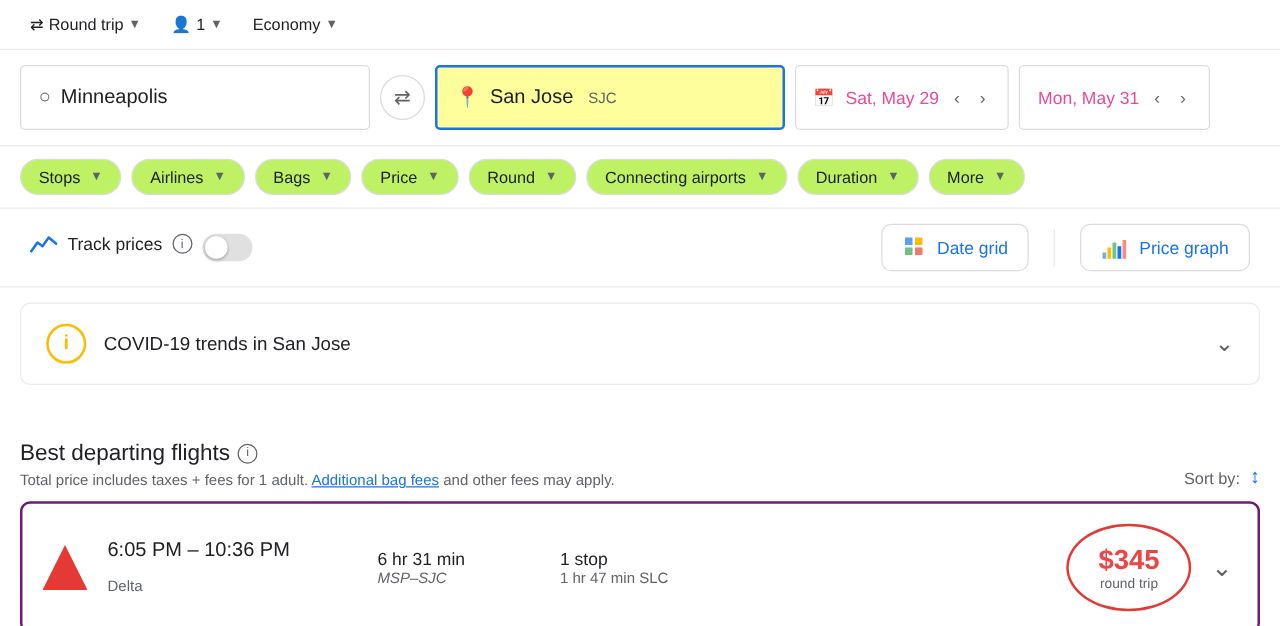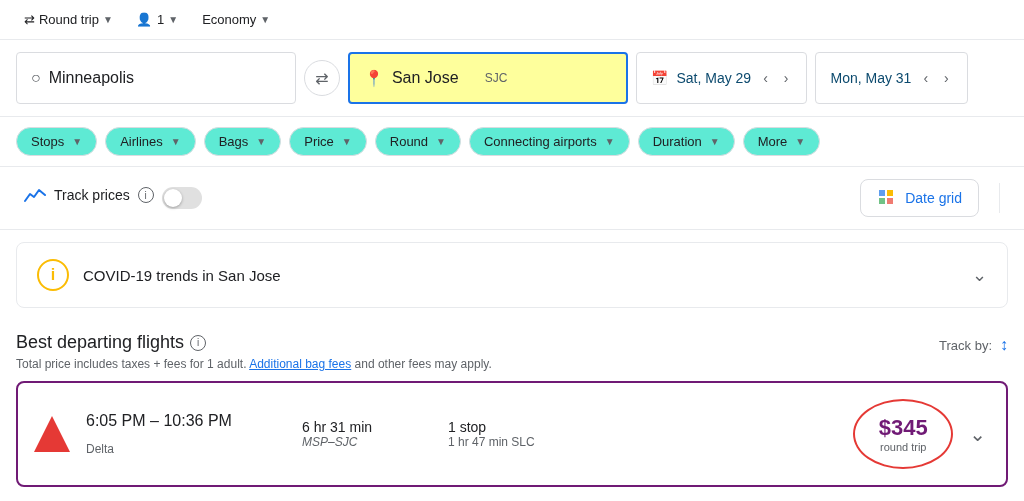--- a/index.html
+++ b/index.html
@@ -10,28 +10,28 @@
     .top-bar-btn { display: flex; align-items: center; gap: 4px; background: none; border: none; cursor: pointer; font-size: 13px; color: #202124; padding: 4px 8px; border-radius: 4px; }
     .chevron-down { font-size: 10px; color: #5f6368; }
 
     
     .search-bar { display: flex; align-items: center; padding: 12px 16px; gap: 8px; border-bottom: 1px solid #e8eaed; }
     .origin-field { display: flex; align-items: center; gap: 8px; border: 1px solid #dadce0; border-radius: 4px; padding: 10px 14px; width: 280px; height: 52px; background: #fff; }
     .swap-btn { display: flex; align-items: center; justify-content: center; width: 36px; height: 36px; border-radius: 50%; border: 1px solid #dadce0; background: #fff; cursor: pointer; color: #5f6368; font-size: 16px; flex-shrink: 0; }
     .dest-field { display: flex; align-items: center; gap: 8px; border: 2px solid #1a73e8; border-radius: 4px; padding: 10px 14px; width: 280px; height: 52px; background: #feff9c; }
     .field-icon { color: #5f6368; font-size: 16px; }
     .field-text { font-size: 16px; color: #202124; }
-    .field-code { font-size: 12px; color: #5f6368; margin-left: 18px; }
+    .field-code { font-size: 12px; color: #5f6368; margin-left: 4px; }
     .date-field { display: flex; align-items: center; gap: 8px; border: 1px solid #dadce0; border-radius: 4px; padding: 10px 14px; height: 52px; background: #fff; }
     .date-nav { background: none; border: none; cursor: pointer; color: #5f6368; font-size: 14px; padding: 2px 4px; }
-    .date-text { font-size: 14px; color: #0c4a6e; }
+    .date-text { font-size: 14px; color: #ec4899; }
 
     
     .filter-bar { display: flex; align-items: center; padding: 10px 16px; gap: 8px; border-bottom: 1px solid #e8eaed; flex-wrap: wrap; }
-    .filter-btn { display: flex; align-items: center; gap: 4px; border: 1px solid #dadce0; border-radius: 20px; padding: 6px 14px; background: #5eead4; cursor: pointer; font-size: 13px; color: #202124; white-space: nowrap; }
+    .filter-btn { display: flex; align-items: center; gap: 4px; border: 1px solid #dadce0; border-radius: 20px; padding: 6px 14px; background: #bef264; cursor: pointer; font-size: 13px; color: #202124; white-space: nowrap; }
 
     
     .track-bar { display: flex; align-items: center; justify-content: space-between; padding: 12px 24px; border-bottom: 1px solid #e8eaed; }
     .track-left { display: flex; align-items: flex-start; gap: 8px; }
     .track-label { font-size: 14px; color: #202124; display: flex; align-items: center; gap: 4px; }
     .info-icon { display: inline-flex; align-items: center; justify-content: center; width: 16px; height: 16px; border-radius: 50%; border: 1px solid #5f6368; color: #5f6368; font-size: 10px; cursor: pointer; }
     .toggle { width: 40px; height: 22px; background: #e0e0e0; border-radius: 11px; cursor: pointer; position: relative; }
     .toggle-knob { position: absolute; top: 2px; left: 2px; width: 18px; height: 18px; background: #fff; border-radius: 50%; box-shadow: 0 1px 3px rgba(0,0,0,0.3); }
     .track-right { display: flex; align-items: center; gap: 20px; }
     .view-btn { display: flex; align-items: center; gap: 8px; padding: 8px 16px; border-radius: 8px; border: 1px solid #dadce0; background: #fff; cursor: pointer; font-size: 14px; color: #1a73e8; font-weight: 500; }
@@ -63,21 +63,21 @@
     .flight-duration { flex: 0 0 130px; }
     .duration-time { font-size: 14px; color: #202124; }
     .route { font-size: 12px; color: #5f6368; font-style: italic; }
     .flight-stops { flex: 0 0 140px; }
     .stops-text { font-size: 14px; color: #202124; }
     .stop-detail { font-size: 12px; color: #5f6368; }
     .flight-price-area { margin-left: auto; display: flex; align-items: center; gap: 12px; }
     .price-circle { position: relative; width: 100px; height: 70px; }
     .price-circle-border { position: absolute; inset: 0; border: 2.5px solid #e53935; border-radius: 50%; }
     .price-content { position: absolute; inset: 0; display: flex; flex-direction: column; align-items: center; justify-content: center; }
-    .price-amount { font-size: 22px; font-weight: 600; color: #701a75; }
+    .price-amount { font-size: 22px; font-weight: 600; color: #ef4444; }
     .price-label { font-size: 11px; color: #5f6368; }
     .expand-row-btn { background: none; border: none; cursor: pointer; color: #5f6368; font-size: 20px; padding: 4px; }
   </style>
 </head>
 <body>
 
 <div class="top-bar">
   <button class="top-bar-btn">
     <span>⇄</span>
     <span>Round trip</span>
@@ -170,48 +170,58 @@
     <button class="view-btn">
       <svg width="20" height="20" viewBox="0 0 20 20">
         <rect x="2" y="2" width="6" height="6" fill="#1a73e8" opacity="0.7"></rect>
         <rect x="10" y="2" width="6" height="6" fill="#fbbc04"></rect>
         <rect x="2" y="10" width="6" height="6" fill="#34a853" opacity="0.7"></rect>
         <rect x="10" y="10" width="6" height="6" fill="#ea4335" opacity="0.7"></rect>
       </svg>
       <span>Date grid</span>
     </button>
     <div class="separator-v"></div>
+    <button class="view-btn">
+      <svg width="22" height="20" viewBox="0 0 22 20">
+        <rect x="1" y="14" width="3" height="5" fill="#1a73e8" opacity="0.6"></rect>
+        <rect x="5" y="10" width="3" height="9" fill="#fbbc04"></rect>
+        <rect x="9" y="6" width="3" height="13" fill="#34a853" opacity="0.7"></rect>
+        <rect x="13" y="9" width="3" height="10" fill="#1a73e8"></rect>
+        <rect x="17" y="4" width="3" height="15" fill="#ea4335" opacity="0.6"></rect>
+      </svg>
+      <span>Price graph</span>
+    </button>
   </div>
 </div>
 
 <div class="covid-banner">
   <div class="covid-left">
     <div class="covid-icon">
       <span>i</span>
     </div>
     <span class="covid-text">COVID-19 trends in San Jose</span>
   </div>
   <span class="expand-icon">⌄</span>
 </div>
 
 <div class="results-section">
-  <div style="display:flex; align-items:flex-start; justify-content:space-between;">
+  <div style="display:flex; align-items:flex-end; justify-content:space-between;margin-top:20px;">
     <div>
       <div class="results-title">
         <span>Best departing flights</span>
         <span class="info-icon">i</span>
       </div>
       <div class="results-subtitle">
         <span>Total price includes taxes + fees for 1 adult.</span>
         <a>Additional bag fees</a>
         <span>and other fees may apply.</span>
       </div>
     </div>
     <div class="sort-row">
-      <span class="sort-label">Track by:</span>
+      <span class="sort-label">Sort by:</span>
       <span class="sort-icon">↕</span>
     </div>
   </div>
 
   <div class="flight-row">
     <div class="airline-logo">
       <div class="airline-logo-delta"></div>
     </div>
     <div class="flight-times">
       <div class="time-range">

